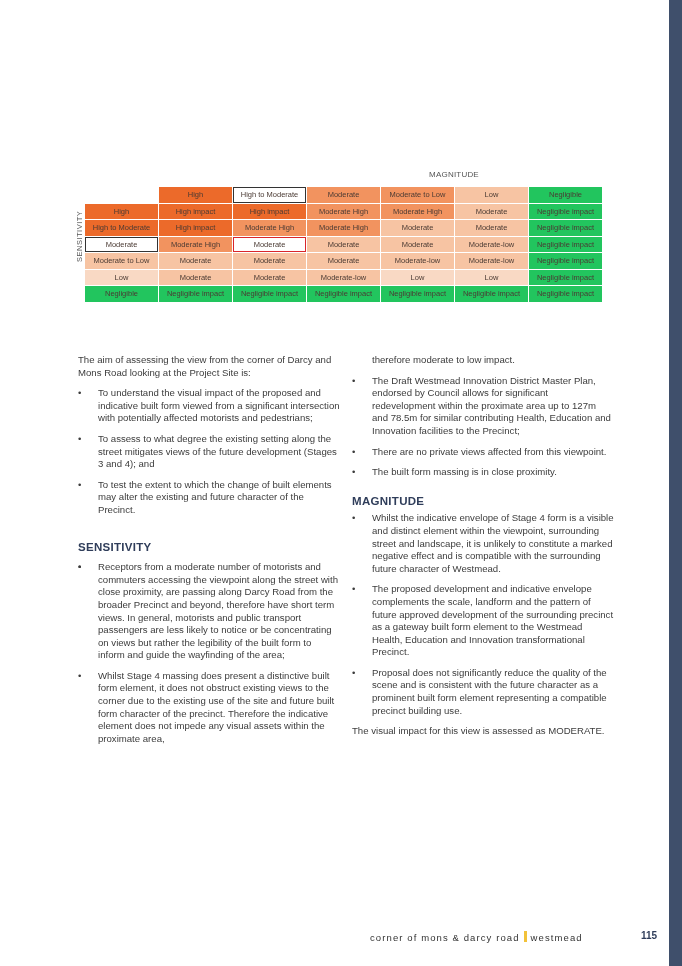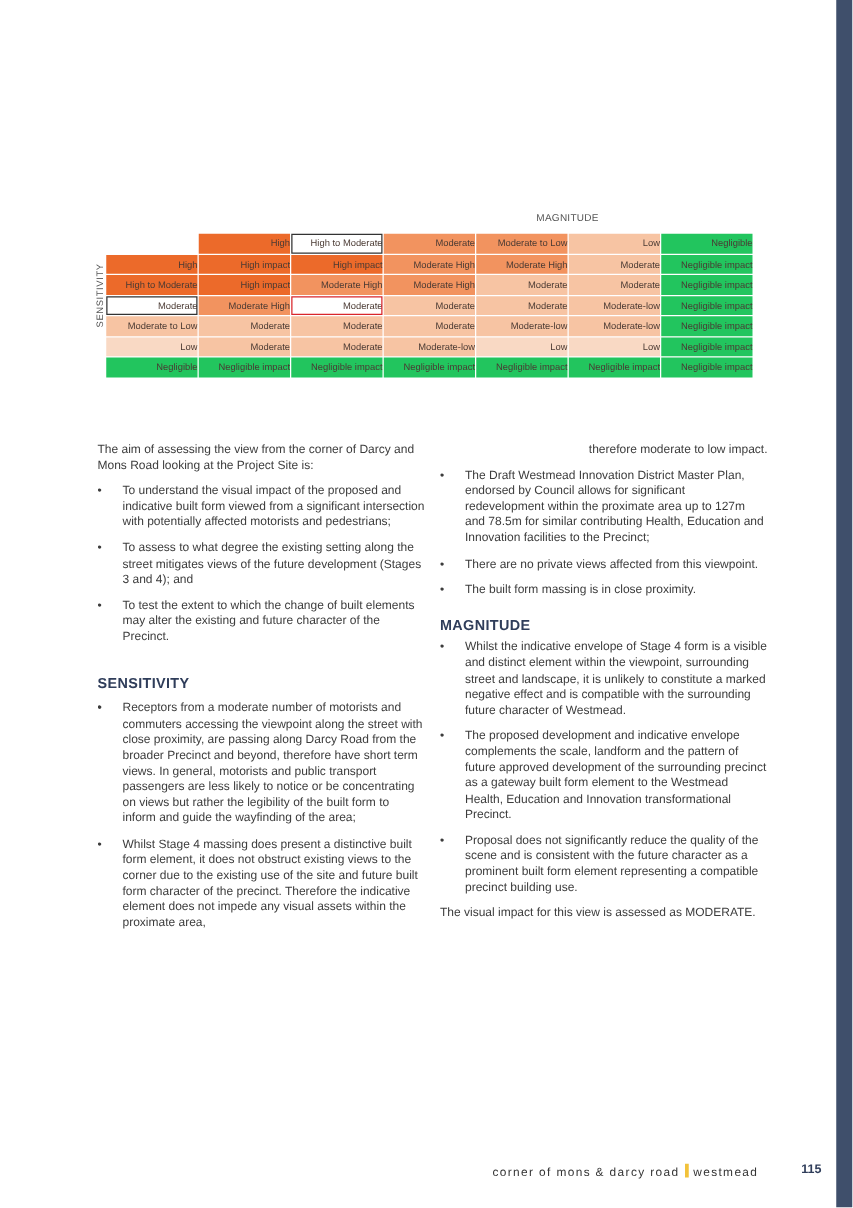--- a/index.html
+++ b/index.html
@@ -23,21 +23,21 @@
     position: absolute; left: -6px; top: 67px; width: 40px; height: 10px;
     transform: rotate(-90deg); transform-origin: center;
     font-size: 7.5px; letter-spacing: 0.5px; color: #555; text-align: center;
   }
   table.matrix {
     position: absolute; left: 18px; top: 16px;
     border-collapse: separate; border-spacing: 1.5px;
     table-layout: fixed;
   }
   table.matrix td {
-    width: 73px; height: 15.5px; padding: 0; text-align: right;
+    width: 73px; height: 15.5px; padding: 0; text-align: center;
     font-size: 7.5px; color: #4a3a33; white-space: nowrap; overflow: hidden;
     box-sizing: border-box;
   }
   td.blank { background: transparent; }
   td.c1 { background: #ec6a2a; color: #fde6d8; }
   td.c2 { background: #f2935f; color: #fbd6c0; }
   td.c3 { background: #f7c4a3; color: #4a3a33; }
   td.c4 { background: #f9d9c4; color: #4a3a33; }
   td.c5 { background: #22c55e; color: #4a3a33; }
   td.sel-black { background: #fff; color: #333; outline: 1.5px solid #333; outline-offset: -1.5px; }
@@ -48,23 +48,23 @@
   .col-left { left: 78px; top: 354px; width: 262px; }
   .col-right { left: 352px; top: 354px; width: 262px; }
   .col p { margin: 0 0 8px 0; }
   .col ul { list-style: none; margin: 0 0 8px 0; padding: 0; }
   .col li { position: relative; padding-left: 20px; margin-bottom: 8px; }
   .col li .bullet { position: absolute; left: 0; top: 0; }
   .col h2 {
     margin: 0 0 5px 0; font-size: 11.5px; font-weight: 700; color: #2f3d5a;
     letter-spacing: 0.3px;
   }
-  .cont { padding-left: 20px; margin: 0 0 6px 0; text-align: right; }
+  .cont { padding-left: 20px; margin: 0 0 6px 0; }
   .footer-text {
-    position: absolute; left: 394px; top: 931px; font-size: 9.5px; letter-spacing: 1.1px;
+    position: absolute; left: 370px; top: 931px; font-size: 9.5px; letter-spacing: 1.1px;
     color: #333;
   }
   .footer-sep { display: inline-block; width: 3px; height: 11px; background: #f2c23a; vertical-align: -1px; margin: 0 4px; }
   .page-number {
     position: absolute; left: 641px; top: 930px; font-size: 10px; font-weight: 700; color: #2f3d5a;
   }
 </style>
 </head>
 <body>
 

